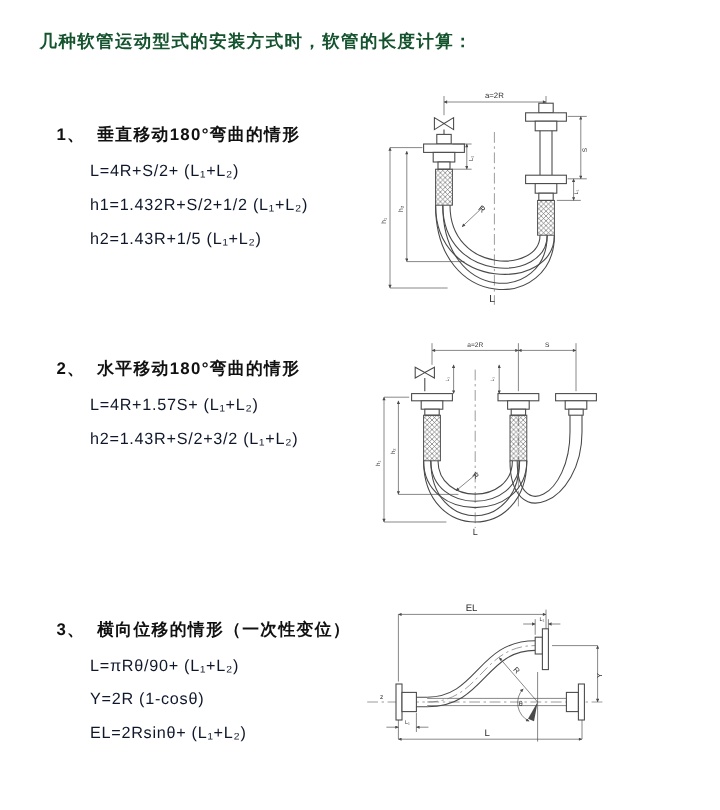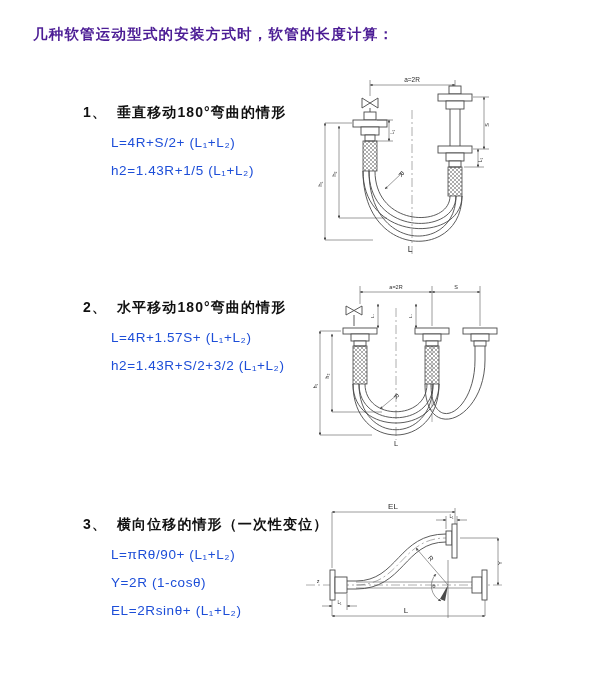--- a/index.html
+++ b/index.html
@@ -2,28 +2,28 @@
 <html><head>
 <meta charset="utf-8">
 <style>
   html,body{margin:0;padding:0;}
   body{
     width:600px;height:675px;position:relative;background:#ffffff;
     font-family:"Liberation Sans","DejaVu Sans",sans-serif;color:#1c1c1c;overflow:hidden;
   }
   .doc-title{
     position:absolute;left:33px;top:25px;font-size:14.5px;font-weight:bold;
-    letter-spacing:1.2px;color:#4c1d95;
+    letter-spacing:1.2px;color:#14532d;
   }
-  .section{position:absolute;left:47px;margin-left:36px;}
+  .section{position:absolute;left:47px;}
   .sec-heading{font-size:14px;font-weight:bold;letter-spacing:1.1px;color:#111;white-space:nowrap;}
   .sec-heading .sec-num{margin-right:10px;}
   .formula{
     margin-left:28px;margin-top:13px;font-size:13.5px;letter-spacing:0.6px;
-    color:#1d4ed8;white-space:nowrap;font-weight:500;
+    color:#0f172a;white-space:nowrap;font-weight:500;
   }
   #sec1{top:104px;}
   #sec2{top:299px;}
   #sec3{top:516px;}
   .diagram{position:absolute;}
   #d1{left:315px;top:68px;width:280px;height:192px;}
   #d2{left:312px;top:282px;width:288px;height:168px;}
   #d3{left:298px;top:498px;width:212px;height:152px;}
   svg{display:block;}
   svg text{fill:#2e2e2e;font-family:"Liberation Sans","DejaVu Sans",sans-serif;}
@@ -48,20 +48,21 @@
   </defs>
 </svg>
 
 <div class="doc-title">几种软管运动型式的安装方式时，软管的长度计算：</div>
 
 <div class="section" id="sec1">
   <div class="sec-heading">
     <span class="sec-num">1、</span><span>垂直移动180°弯曲的情形</span>
   </div>
   <div class="formula">L=4R+S/2+ (L₁+L₂)</div>
+  <div class="formula">h1=1.432R+S/2+1/2 (L₁+L₂)</div>
   <div class="formula">h2=1.43R+1/5 (L₁+L₂)</div>
 </div>
 
 <div class="section" id="sec2">
   <div class="sec-heading">
     <span class="sec-num">2、</span><span>水平移动180°弯曲的情形</span>
   </div>
   <div class="formula">L=4R+1.57S+ (L₁+L₂)</div>
   <div class="formula">h2=1.43R+S/2+3/2 (L₁+L₂)</div>
 </div>

